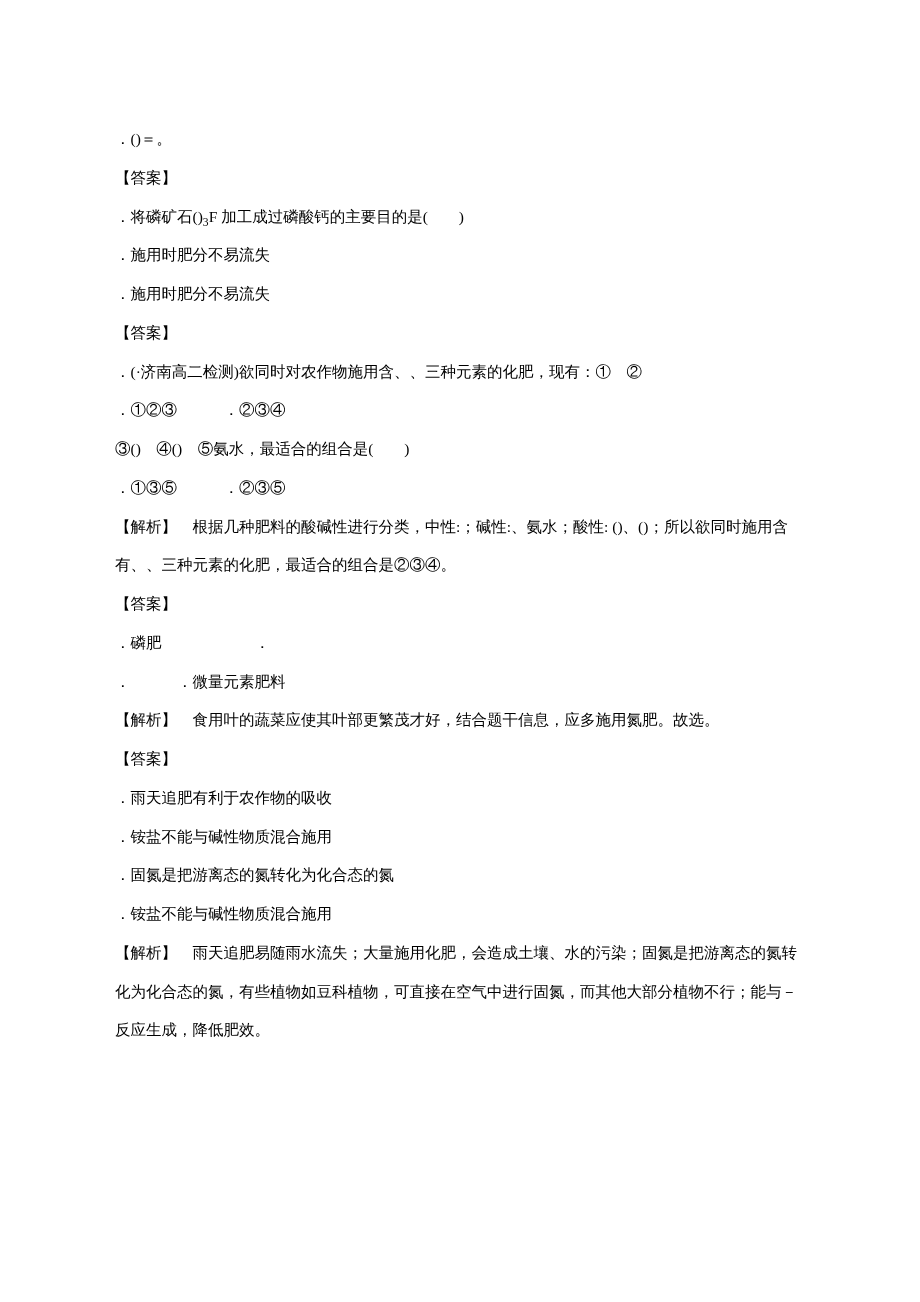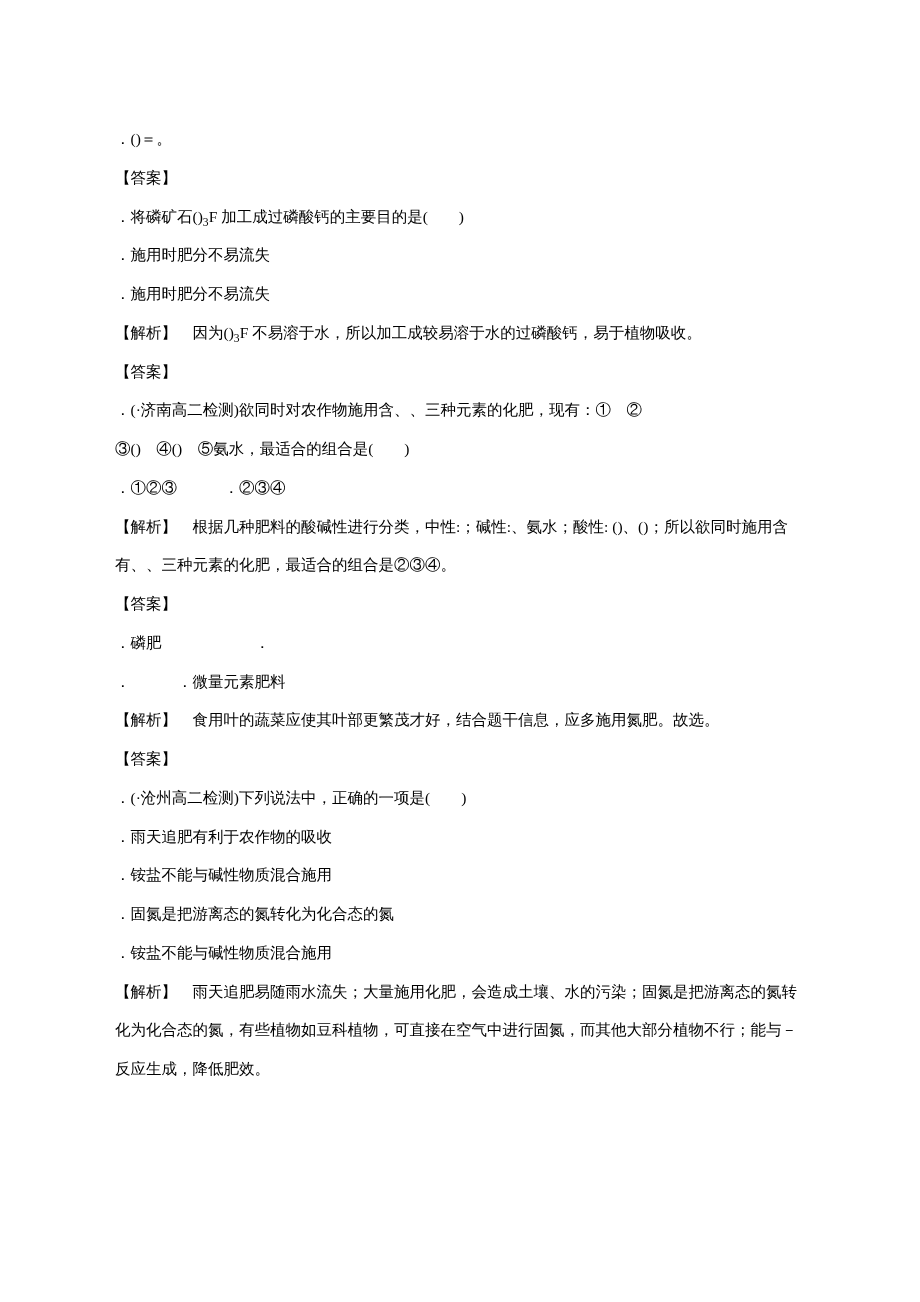--- a/index.html
+++ b/index.html
@@ -24,30 +24,29 @@
 </style>
 </head>
 <body>
 
 <div id="content">
     <div class="line">．()＝。</div>
     <div class="line">【答案】</div>
     <div class="line">．将磷矿石()<sub>3</sub>F 加工成过磷酸钙的主要目的是(　　)</div>
     <div class="line">．施用时肥分不易流失</div>
     <div class="line">．施用时肥分不易流失</div>
-    <div class="line">【解析】　因为()<sub>3</sub>F 不易溶于水，所以加工成较易溶于水的过磷酸钙，易于植物吸收。</div>
     <div class="line">【答案】</div>
     <div class="line">．(·济南高二检测)欲同时对农作物施用含、、三种元素的化肥，现有：①　②</div>
+    <div class="line">．①②③　　　．②③④</div>
     <div class="line">③()　④()　⑤氨水，最适合的组合是(　　)</div>
-    <div class="line">．①②③　　　．②③④</div>
+    <div class="line">．①③⑤　　　．②③⑤</div>
     <div class="line">【解析】　根据几种肥料的酸碱性进行分类，中性:；碱性:、氨水；酸性: ()、()；所以欲同时施用含有、、三种元素的化肥，最适合的组合是②③④。</div>
     <div class="line">【答案】</div>
     <div class="line">．磷肥　　　　　　．</div>
     <div class="line">．　　　．微量元素肥料</div>
     <div class="line">【解析】　食用叶的蔬菜应使其叶部更繁茂才好，结合题干信息，应多施用氮肥。故选。</div>
     <div class="line">【答案】</div>
-    <div class="line">．(·沧州高二检测)下列说法中，正确的一项是(　　)</div>
     <div class="line">．雨天追肥有利于农作物的吸收</div>
     <div class="line">．铵盐不能与碱性物质混合施用</div>
     <div class="line">．固氮是把游离态的氮转化为化合态的氮</div>
     <div class="line">．铵盐不能与碱性物质混合施用</div>
     <div class="line">【解析】　雨天追肥易随雨水流失；大量施用化肥，会造成土壤、水的污染；固氮是把游离态的氮转化为化合态的氮，有些植物如豆科植物，可直接在空气中进行固氮，而其他大部分植物不行；能与－反应生成，降低肥效。</div>
   </div>
 
 </body></html>

